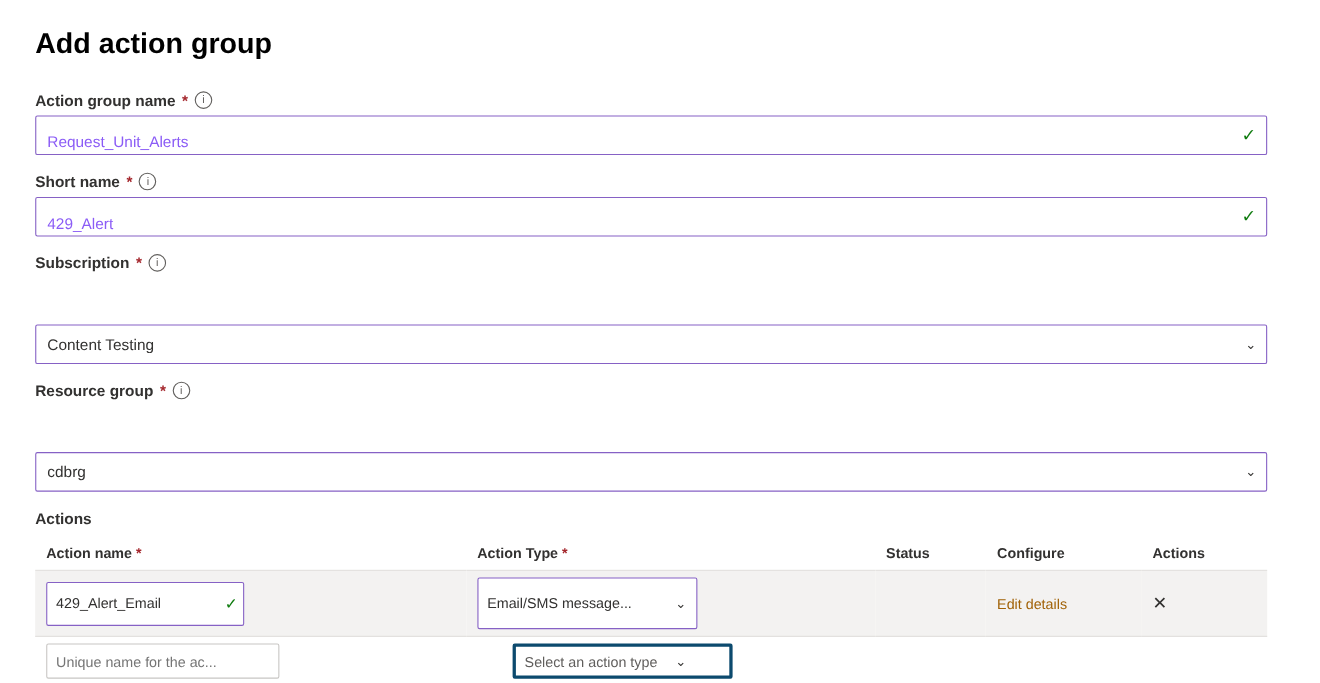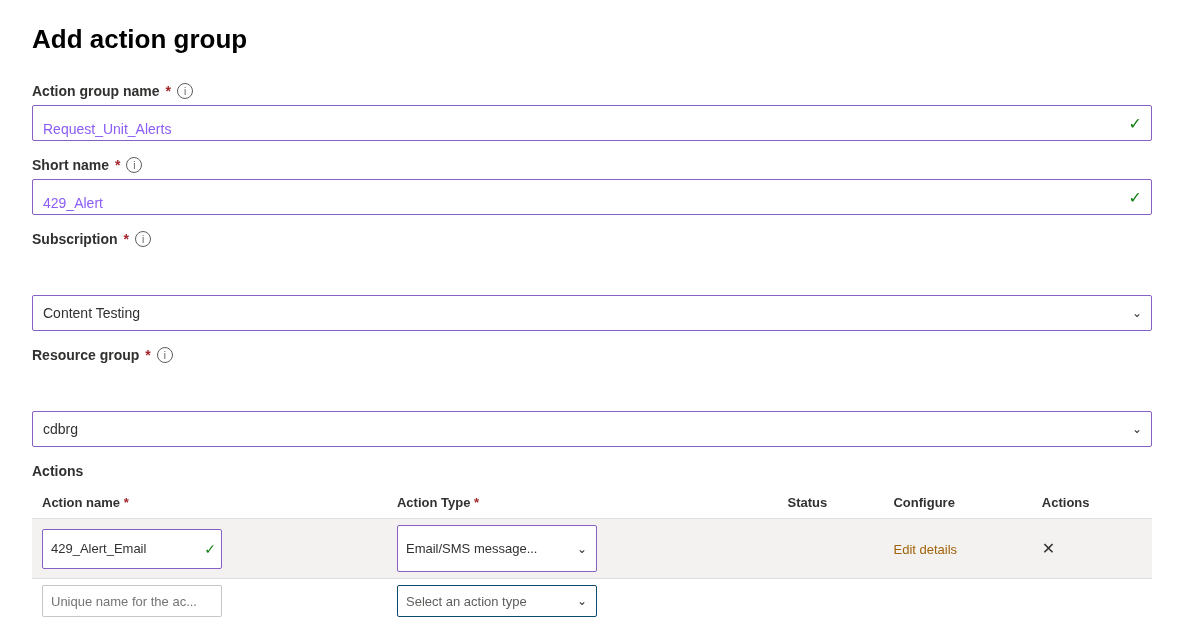--- a/index.html
+++ b/index.html
@@ -195,35 +195,36 @@
     }
 
     .action-type-dropdown-wrapper-gray {
       position: relative;
       width: 200px;
     }
 
     .action-type-dropdown-wrapper-gray select {
       width: 100%;
       height: 32px;
-      border: 1px solid #0c4a6e;
+      border: 3px solid #0c4a6e;
       border-radius: 2px;
       padding: 0 28px 0 8px;
       font-size: 13px;
       color: #605e5c;
       background: #ffffff;
       appearance: none;
       -webkit-appearance: none;
       cursor: pointer;
       outline: none;
+      margin-left: 32px;
     }
 
     .action-name-placeholder-wrapper {
       position: relative;
-      width: 180px;
+      width: 212px;
     }
 
     .action-name-placeholder-wrapper input {
       width: 100%;
       height: 32px;
       border: 1px solid #c8c6c4;
       border-radius: 2px;
       padding: 0 8px;
       font-size: 13px;
       color: #a19f9d;

